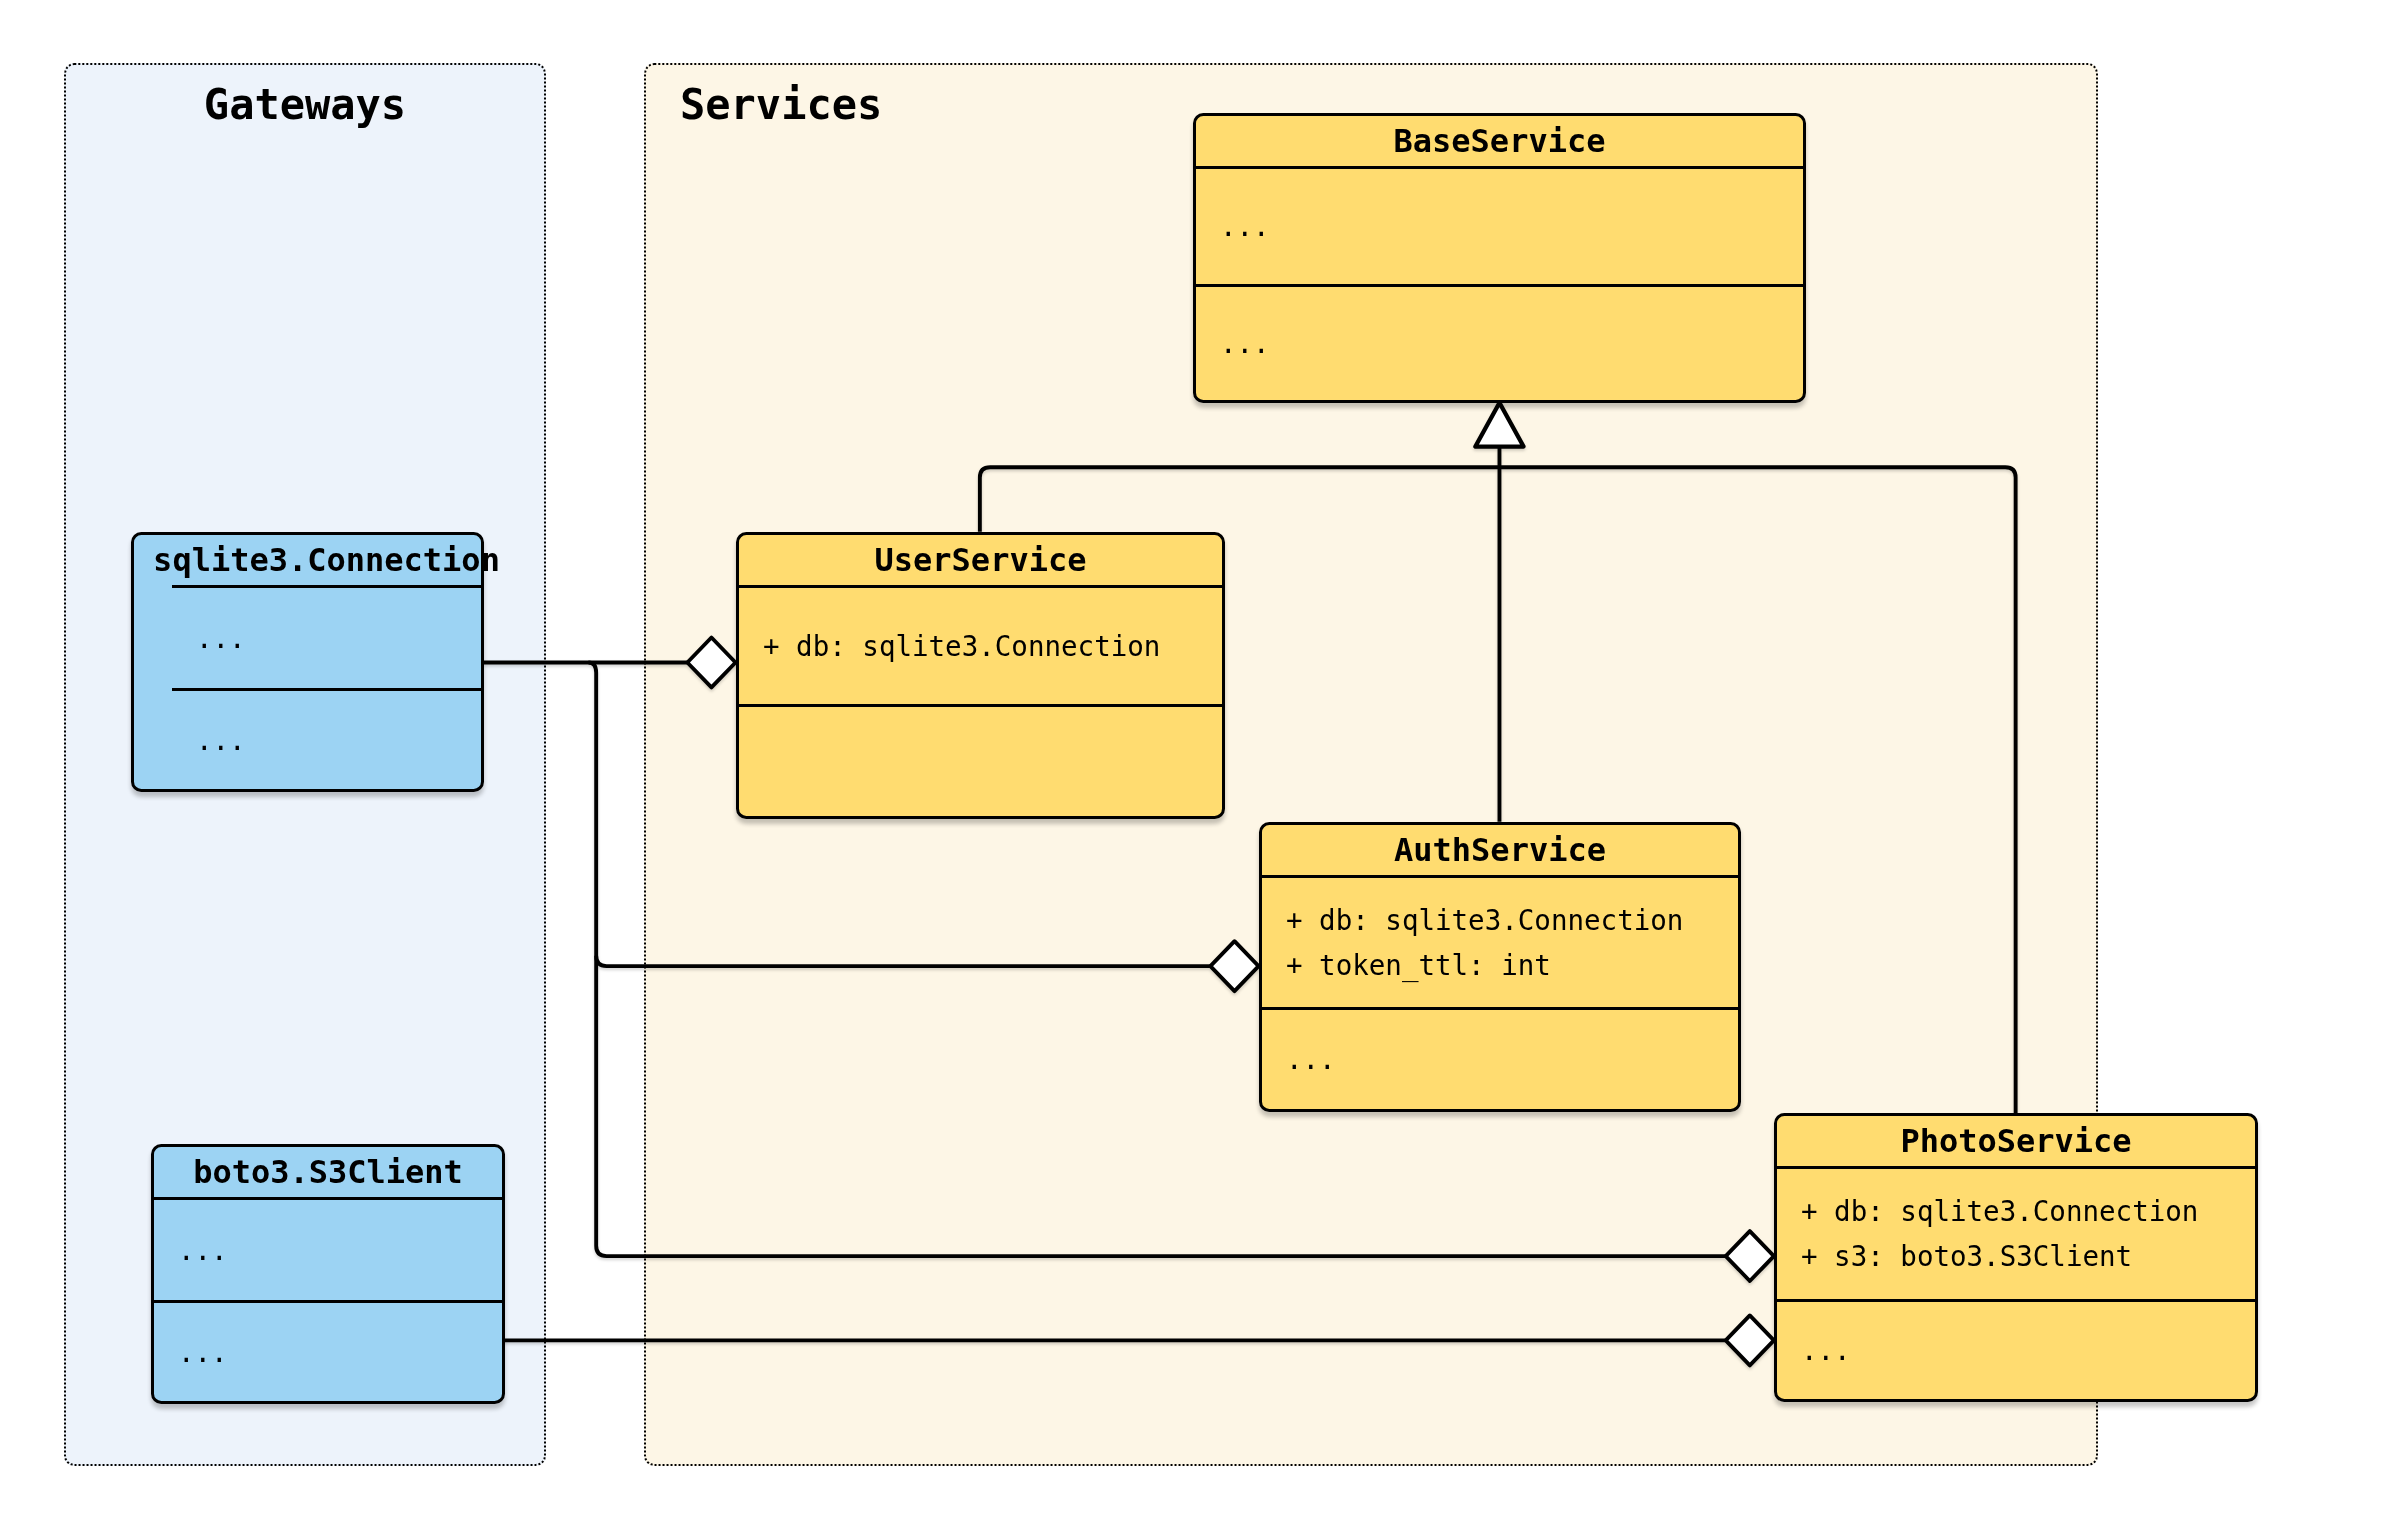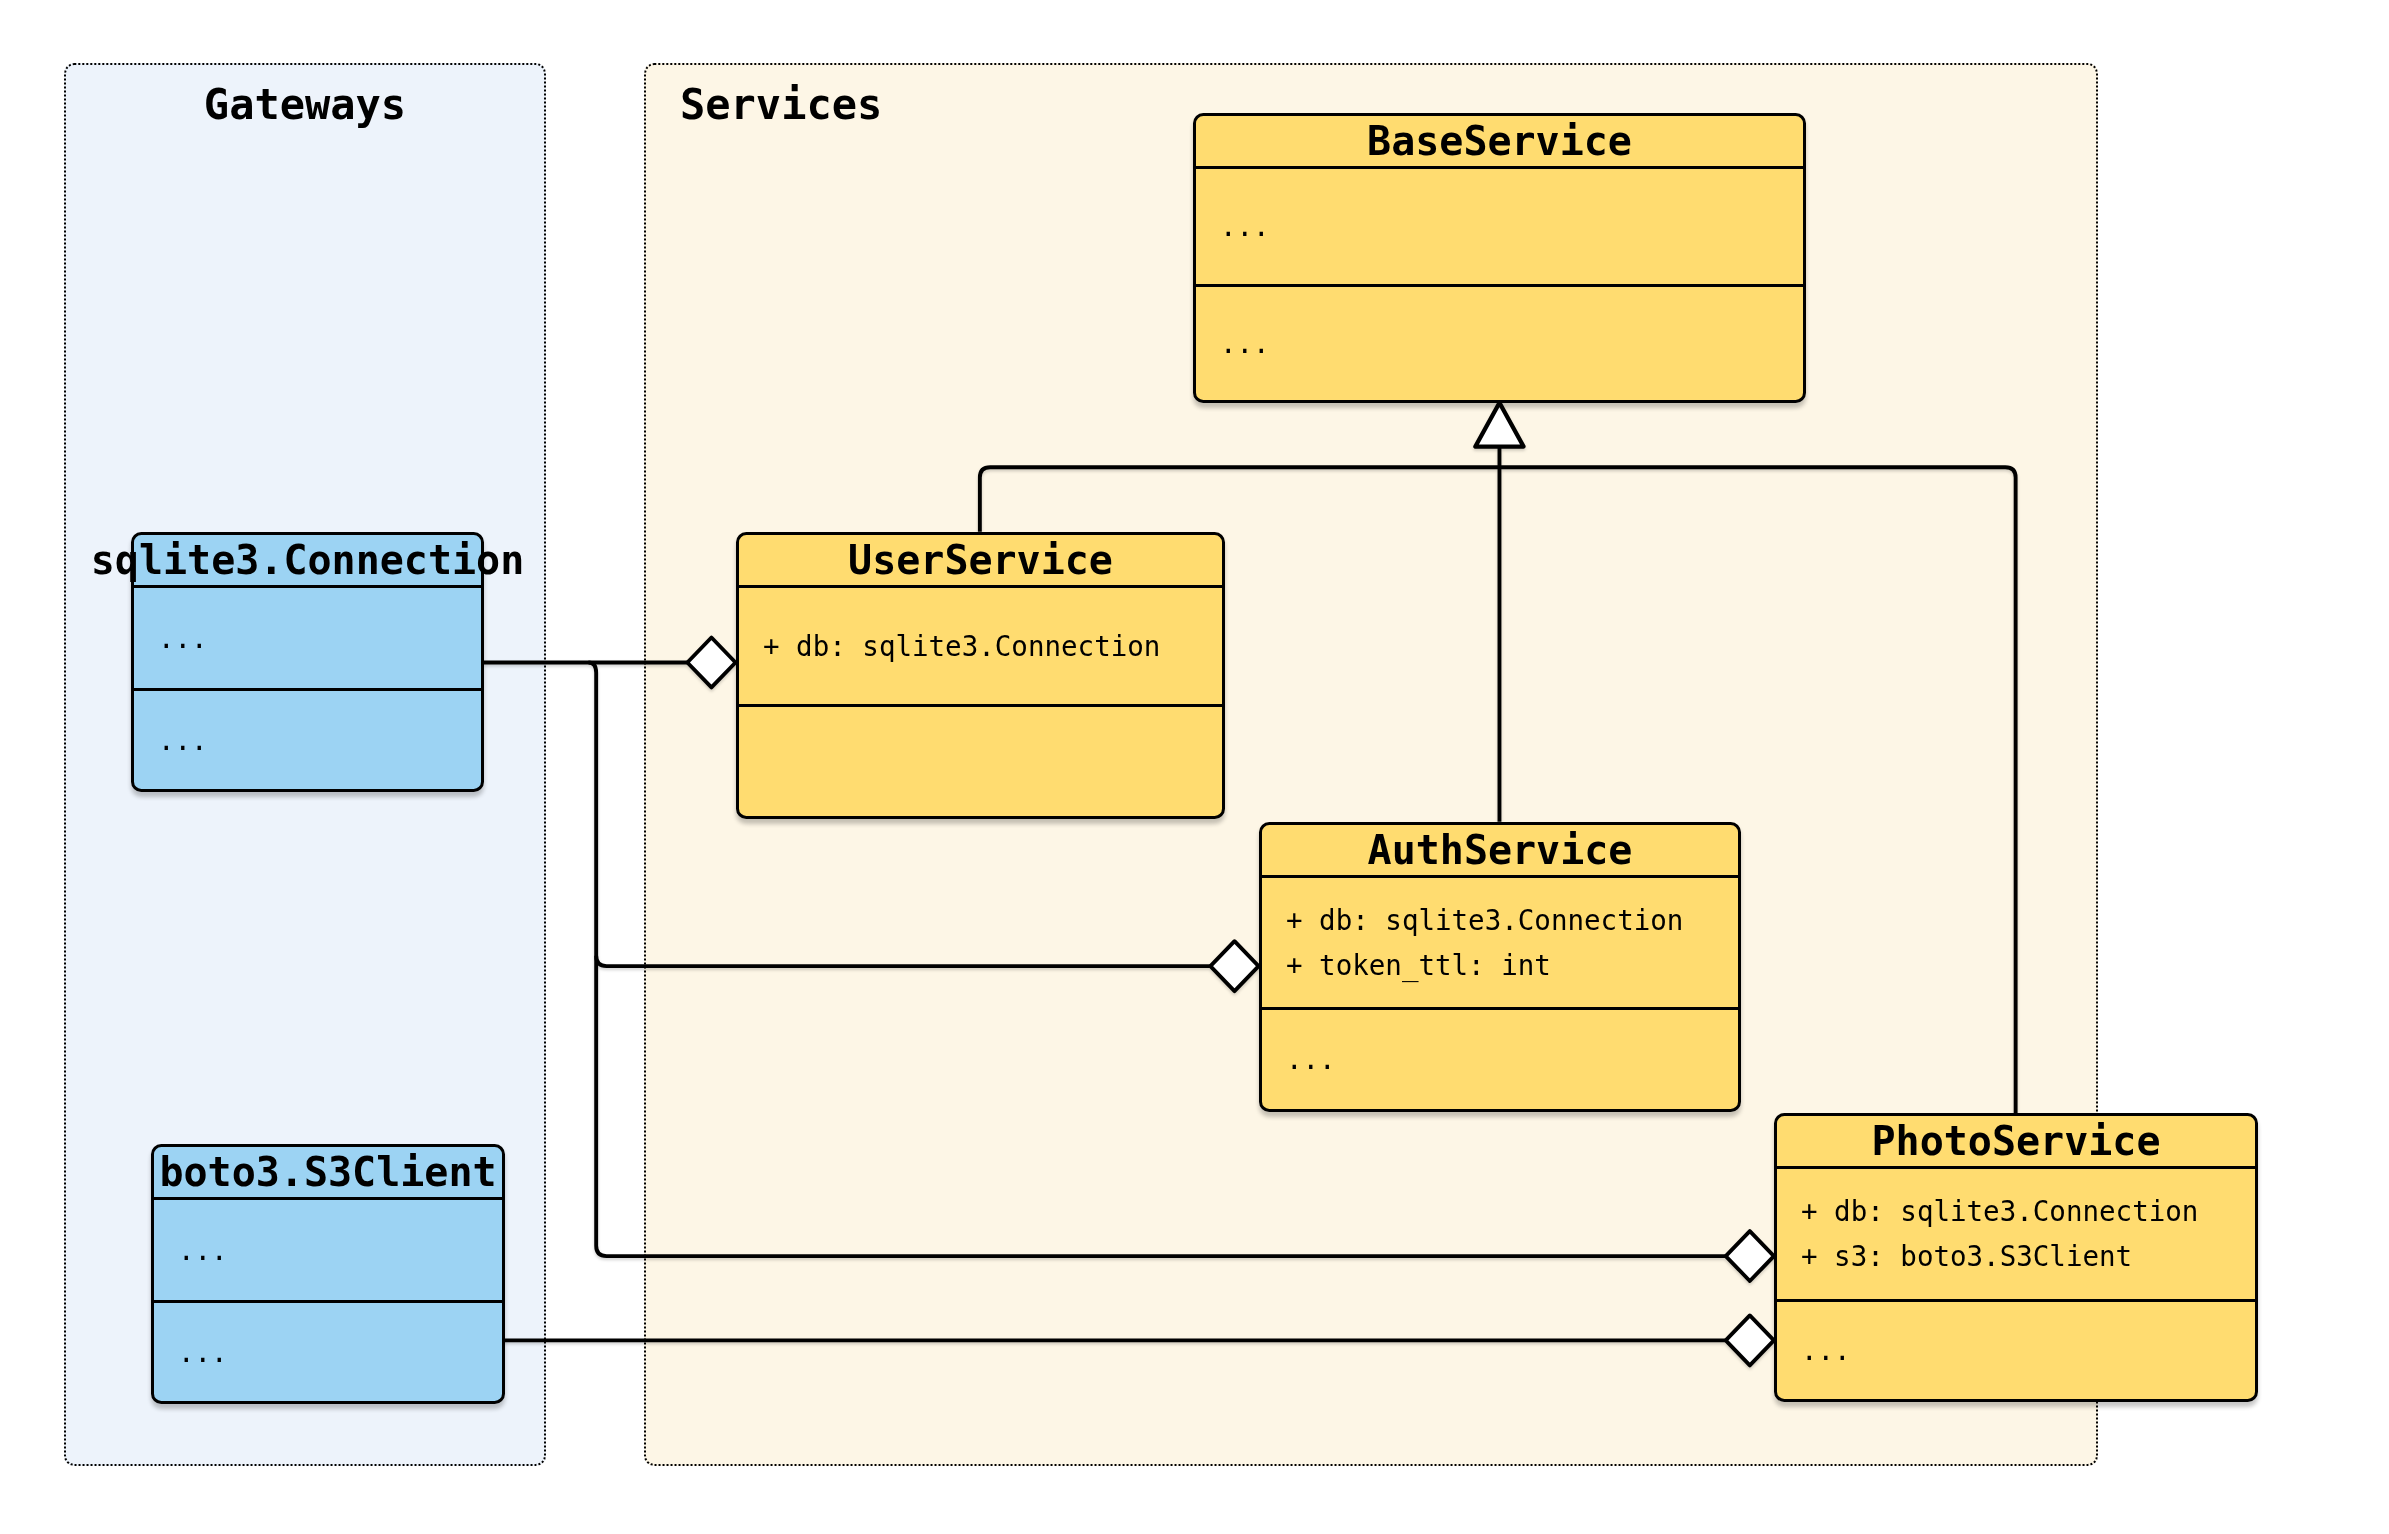--- a/index.html
+++ b/index.html
@@ -41,21 +41,21 @@
     position:absolute;
     border:3.9px solid #000;
     border-radius:10.3px;
     display:flex;flex-direction:column;
     font-size:27.5px;line-height:1.2;
     box-shadow:0 4.3px 4.3px rgba(0,0,0,0.22);
   }
   .uml .t{
     flex:0 0 50px;
     display:flex;align-items:center;justify-content:center;
-    font-weight:bold;font-size:40px;white-space:nowrap;
+    font-weight:bold;font-size:32px;white-space:nowrap;
   }
   .uml .sec{
     border-top:3.9px solid #000;
     display:flex;flex-direction:column;justify-content:center;
     gap:12px;padding-left:24px;
     flex:0 0 auto;
   }
   .uml .sec.last{flex:1 1 auto}
   .uml .line{white-space:nowrap}
 
@@ -106,21 +106,21 @@
 <div class="uml" id="box-baseservice" style="background-color: rgb(255, 220, 112);">
   <div class="t">BaseService</div>
   <div class="sec attrs">
     <div class="line">...</div>
   </div>
   <div class="sec last">
     <div class="line">...</div>
   </div>
 </div>
 
-<div class="uml" id="box-sqlite" style="background-color: rgb(156, 211, 243);">
+<div class="uml" id="box-sqlite" style="background-color: rgb(156, 211, 243); padding-left: 38px;">
   <div class="t">sqlite3.Connection</div>
   <div class="sec attrs">
     <div class="line">...</div>
   </div>
   <div class="sec last">
     <div class="line">...</div>
   </div>
 </div>
 
 <div class="uml" id="box-userservice" style="background-color: rgb(255, 220, 112);">

